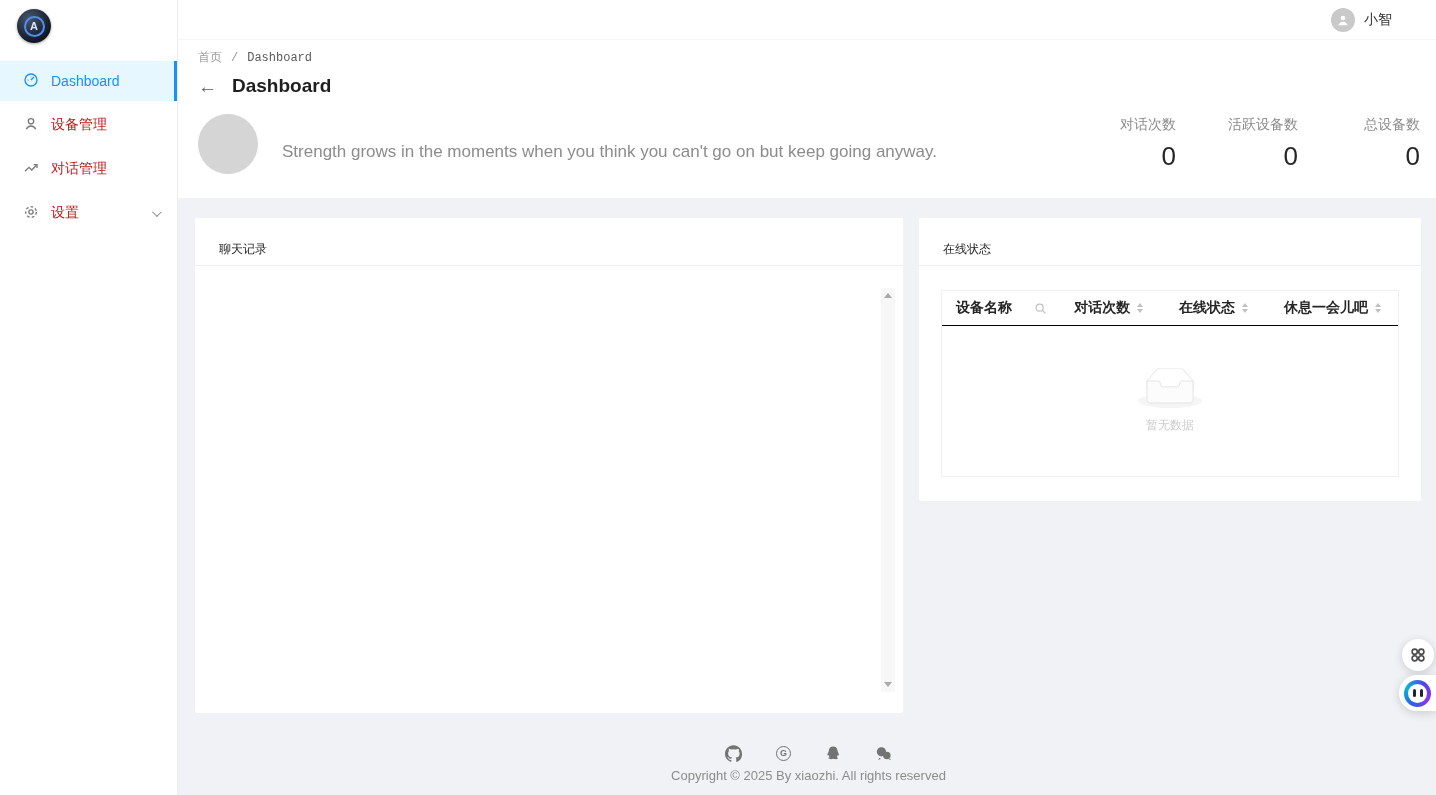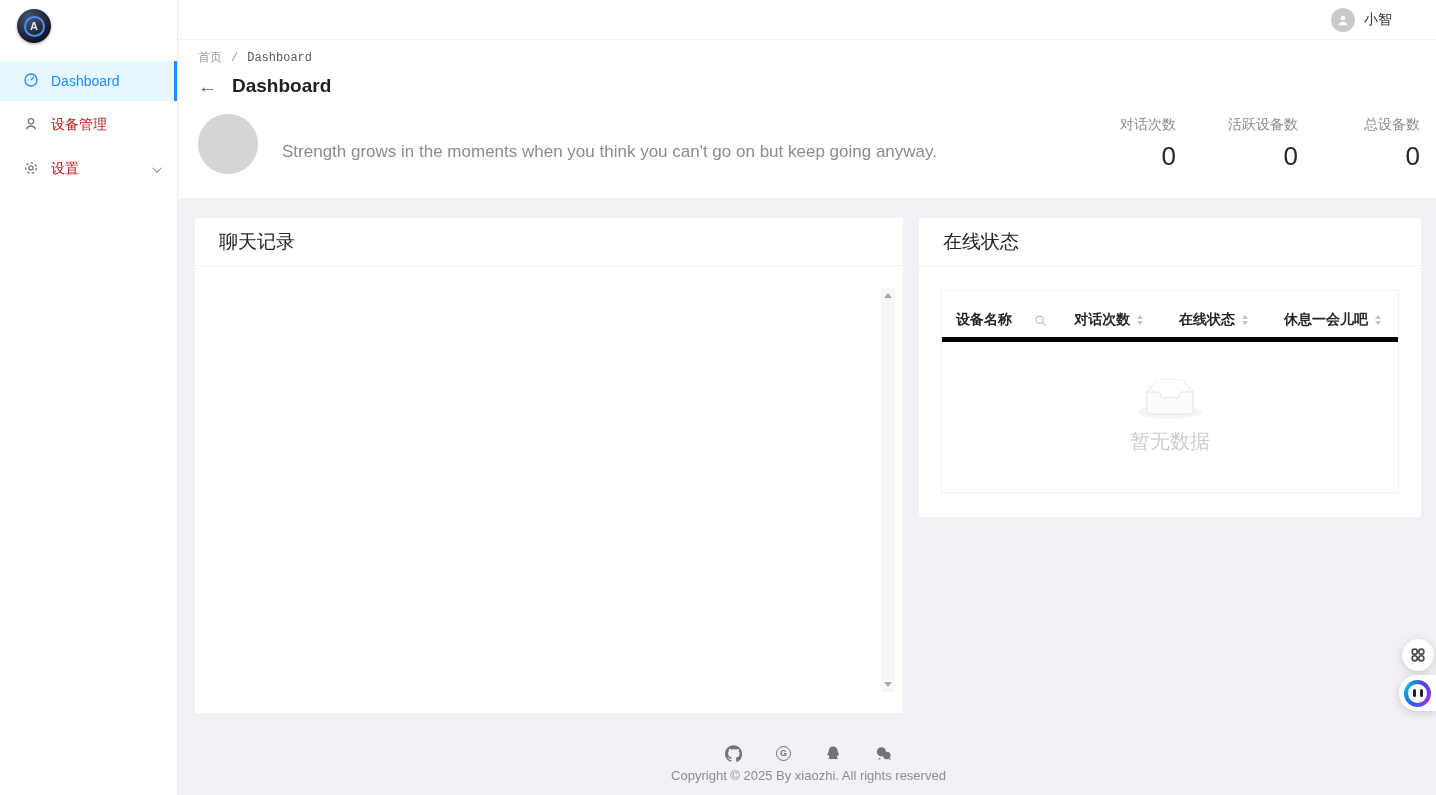--- a/index.html
+++ b/index.html
@@ -46,46 +46,46 @@
   .greet-quote { font-size:17px; color:#8c8c8c; margin-top:15px; }
   .stats { margin-left:auto; display:flex; gap:50px; }
   .stat { text-align:right; min-width:72px; }
   .stat-label { font-size:14px; color:#8c8c8c; }
   .stat-value { font-size:26px; color:#262626; margin-top:7px; }
 
   
   .content { flex:1; background:#f0f2f5; padding:20px 14px 0 17px; overflow:hidden; }
   .panels { display:flex; gap:16px; align-items:flex-start; }
   .panel { background:#fff; border-radius:2px; }
-  .panel-header { height:48px; line-height:47px; padding:0 24px; font-size:19px;
+  .panel-header { height:48px; line-height:47px; padding:8px 24px; font-size:12px;
     color:#262626; border-bottom:1px solid #f0f0f0; }
   .chat-panel { width:708px; height:495px; }
   .chat-body { position:relative; height:446px; }
   .scrollbar { position:absolute; right:8px; top:22px; bottom:20px; width:14px;
     background:#f7f7f7; border-radius:2px; }
   .sb-up, .sb-down { position:absolute; left:3px; width:0; height:0;
     border-left:4px solid transparent; border-right:4px solid transparent; }
   .sb-up { top:5px; border-bottom:5px solid #a9a9a9; }
   .sb-down { bottom:5px; border-top:5px solid #a9a9a9; }
 
   .device-panel { width:502px; }
   .device-body { padding:24px 22px; }
   .d-table { border:1px solid #f0f0f0; }
-  .d-thead { display:flex; align-items:center; border-bottom:5px solid #000000;
-    padding:8px 0; font-size:14px; color:#262626; font-weight:600;margin-top:12px; }
+  .d-thead { display:flex; align-items:center; border-bottom:1px solid #000000;
+    padding:8px 0; font-size:14px; color:#262626; font-weight:600; }
   .th { display:flex; align-items:center; }
   .th1 { width:29%; padding-left:14px; }
   .th2, .th3 { width:23%; }
   .th4 { width:25%; }
   .th1 svg { margin-left:22px; }
   .sorter { display:flex; flex-direction:column; gap:2px; margin-left:7px; cursor:pointer; }
   .car-up { width:0;height:0;border-left:3.5px solid transparent;border-right:3.5px solid transparent;border-bottom:4px solid #c0c0c0; }
   .car-dn { width:0;height:0;border-left:3.5px solid transparent;border-right:3.5px solid transparent;border-top:4px solid #c0c0c0; }
   .d-empty { height:150px; display:flex; flex-direction:column; align-items:center; justify-content:center; }
-  .d-empty-text { font-size:20px; color:#cdcdcd; margin-top:8px; }
+  .d-empty-text { font-size:12px; color:#cdcdcd; margin-top:8px; }
 
   
   .footer { text-align:center; margin-top:30px; }
   .footer-icons { display:flex; justify-content:center; gap:34px; align-items:center; height:20px; }
   .f-ico { color:#737373; cursor:pointer; display:flex; align-items:center; }
   .gitee-badge { width:15px; height:15px; border:1.5px solid #737373; border-radius:50%;
     font-size:9px; font-weight:bold; color:#737373; display:flex; align-items:center; justify-content:center; }
   .copyright { font-size:13px; color:#8c8c8c; margin-top:5px; padding-bottom:14px; }
 
   
@@ -124,20 +124,29 @@
         <span>Dashboard</span>
       </div>
       <div class="menu-item">
         <span>
           <svg width="16" height="16" viewBox="0 0 24 24" fill="none" stroke-width="2">
             <circle cx="12" cy="8" r="4"></circle>
               <path d="M5 20c1.5-3.5 4-5 7-5s5.5 1.5 7 5"></path>
           </svg>
         </span>
         <span>设备管理</span>
+      </div>
+      <div class="menu-item">
+        <span>
+          <svg width="16" height="16" viewBox="0 0 24 24" fill="none" stroke-width="2">
+            <path d="M3 17l6-6 4 4 8-8"></path>
+              <path d="M16 7h5v5"></path>
+          </svg>
+        </span>
+        <span>对话管理</span>
       </div>
       <div class="menu-item">
         <span>
           <svg width="16" height="16" viewBox="0 0 24 24" fill="none" stroke-width="2">
             <circle cx="12" cy="12" r="3.2"></circle>
             <circle cx="12" cy="12" r="8" stroke-dasharray="4 3.2"></circle>
           </svg>
         </span>
         <span>设置</span>
         <span class="chev"></span>

